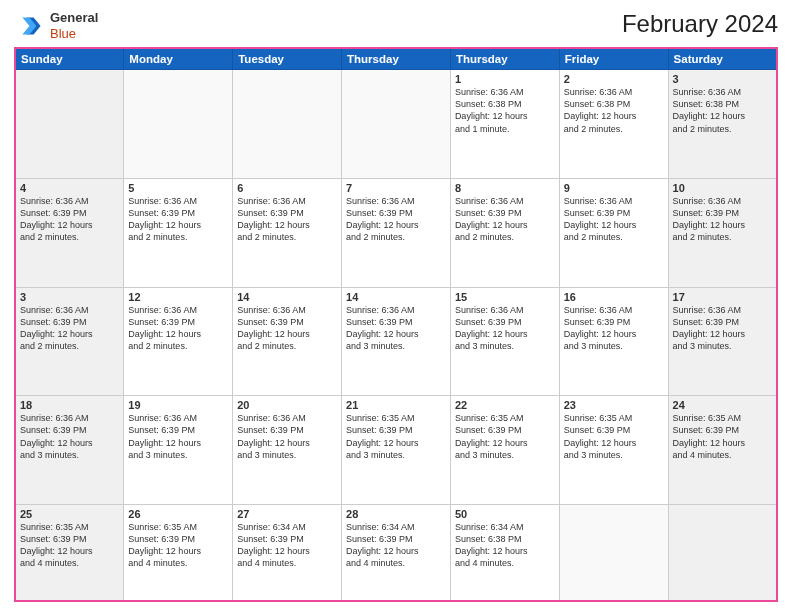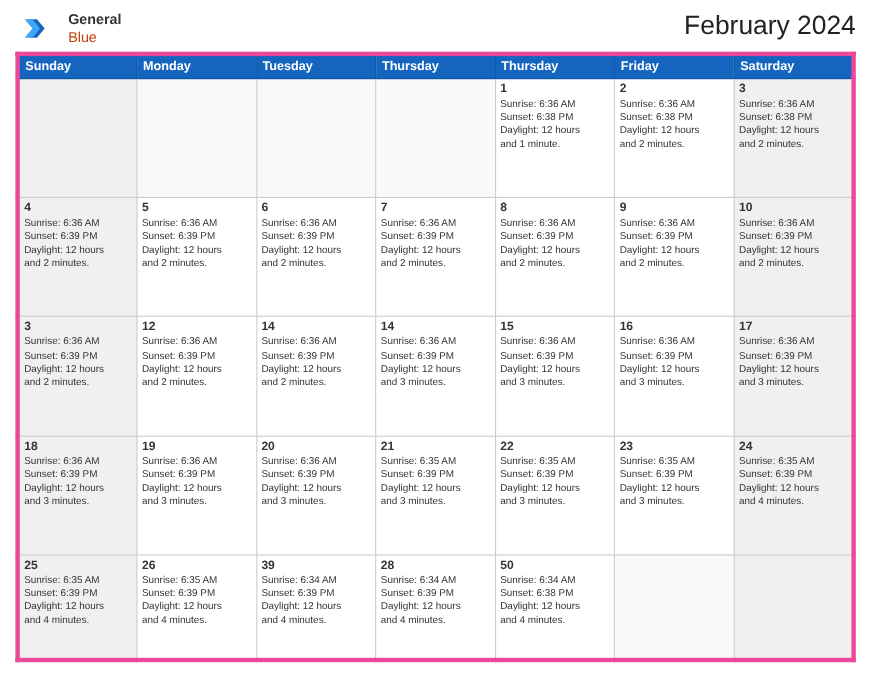--- a/index.html
+++ b/index.html
@@ -19,21 +19,21 @@
     }
     .header {
       display: flex;
       align-items: flex-start;
       justify-content: space-between;
       margin-bottom: 6px;
     }
     .logo {
       display: flex;
       align-items: center;
-      gap: 20px;
+      gap: 8px;
     }
     .logo-text {
       font-size: 13px;
       font-weight: bold;
       line-height: 1.2;
     }
     .logo-icon {
       width: 28px;
       height: 28px;
     }
@@ -45,21 +45,21 @@
       font-weight: normal;
       color: #222;
     }
     .title-block h2 {
       font-size: 14px;
       font-weight: normal;
       color: #555;
     }
     .calendar {
       flex: 1;
-      border: 4px solid #ec4899;
+      border: 2px solid #ec4899;
       border-collapse: collapse;
       width: 100%;
       table-layout: fixed;
     }
     .calendar th {
       background: #1565c0;
       color: #fff;
       font-size: 11.5px;
       font-weight: bold;
       padding: 4px 5px;
@@ -325,21 +325,21 @@
 and 4 minutes.</div>
           </td>
           <td class="">
             <span class="day-num">26</span>
             <div class="day-info" style="white-space: pre-line;">Sunrise: 6:35 AM
 Sunset: 6:39 PM
 Daylight: 12 hours
 and 4 minutes.</div>
           </td>
           <td class="">
-            <span class="day-num">39</span>
+            <span class="day-num">27</span>
             <div class="day-info" style="white-space: pre-line;">Sunrise: 6:34 AM
 Sunset: 6:39 PM
 Daylight: 12 hours
 and 4 minutes.</div>
           </td>
           <td class="">
             <span class="day-num">28</span>
             <div class="day-info" style="white-space: pre-line;">Sunrise: 6:34 AM
 Sunset: 6:39 PM
 Daylight: 12 hours

